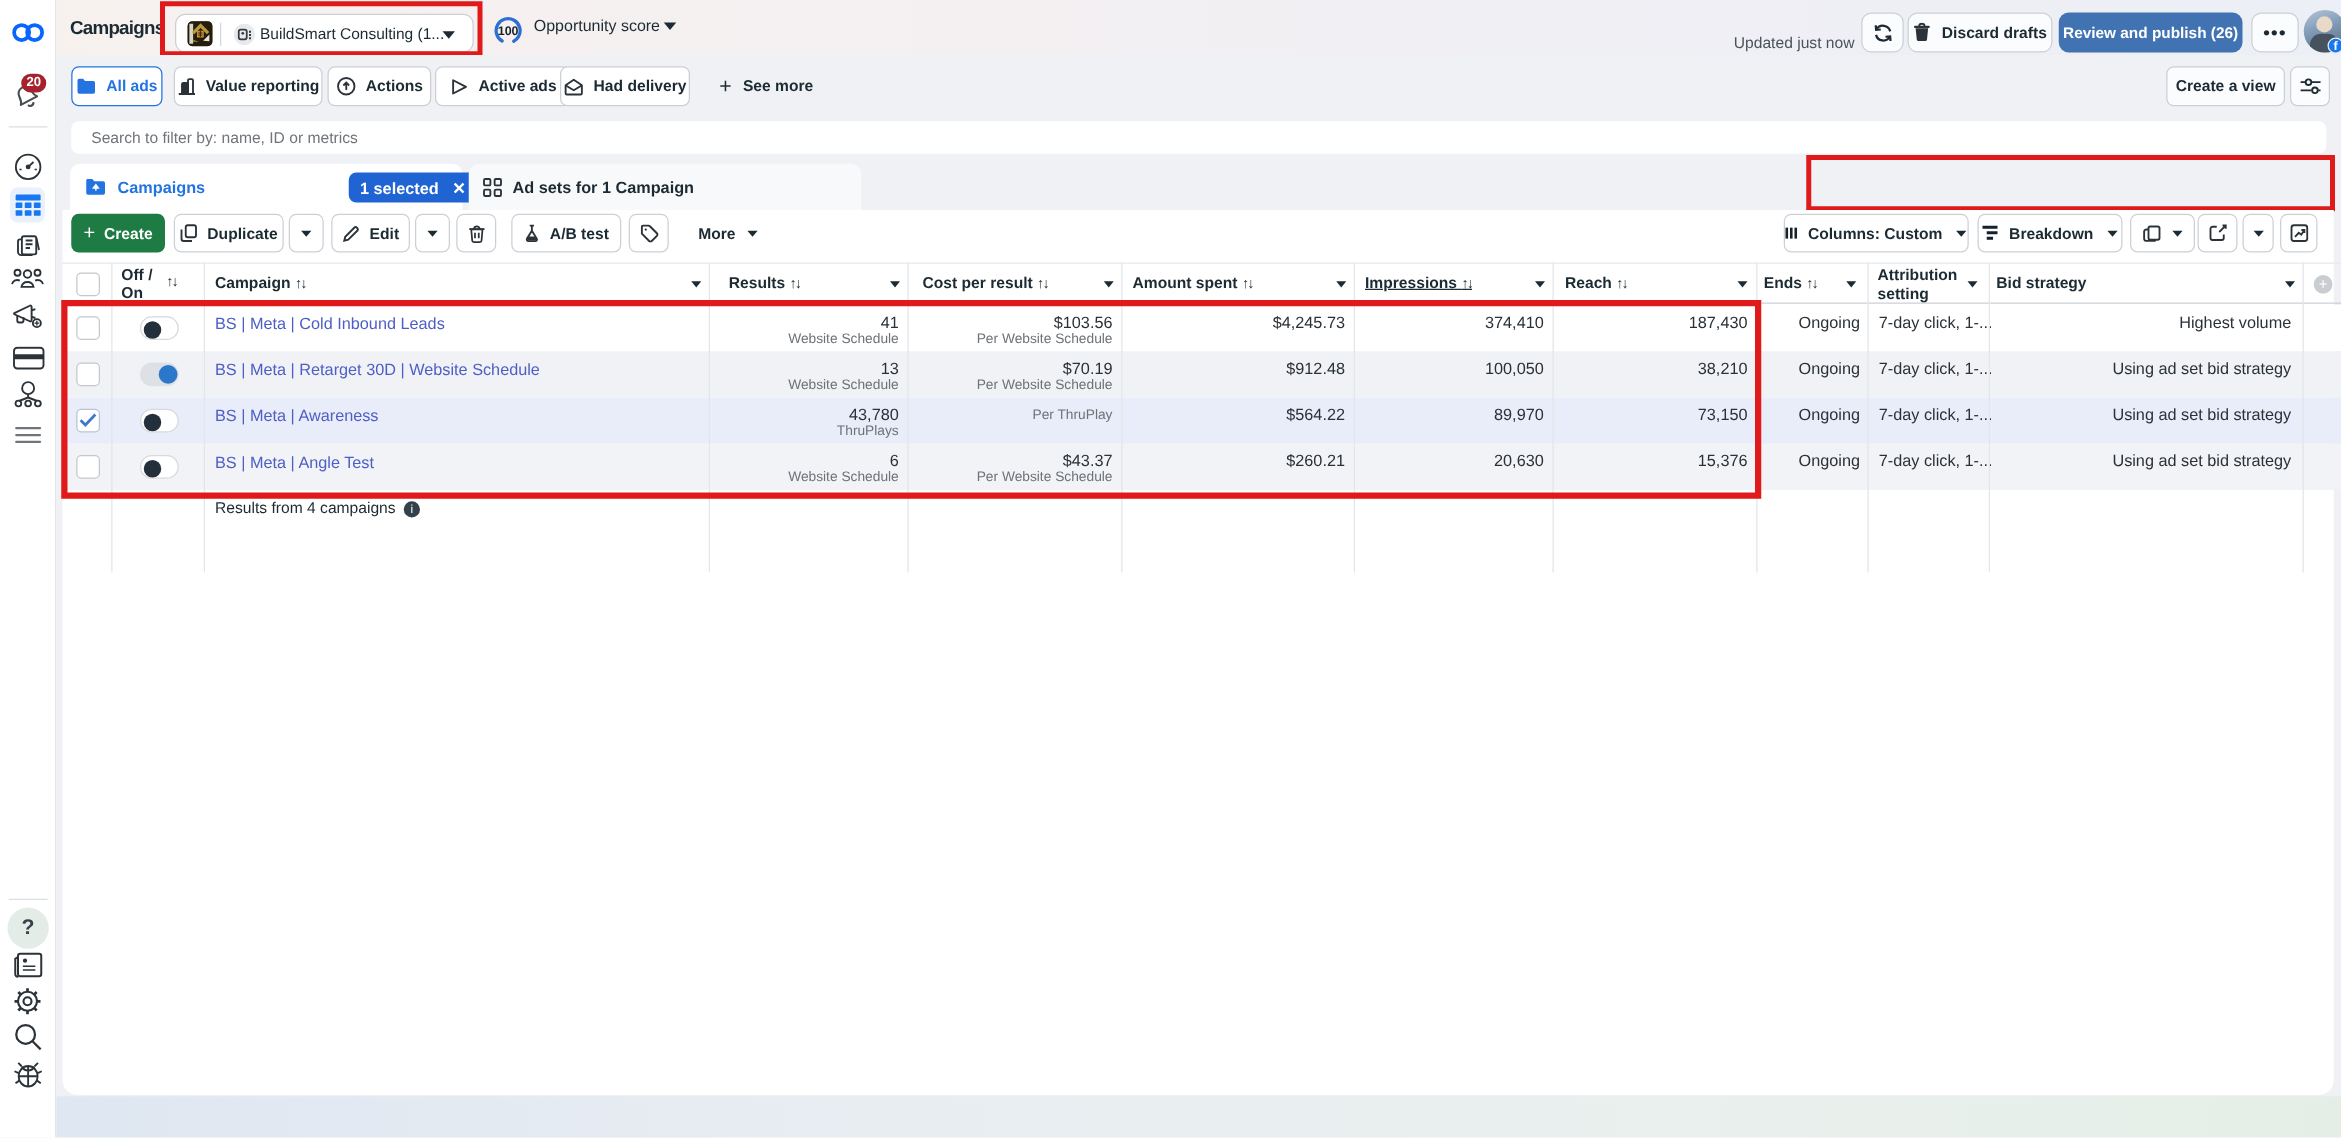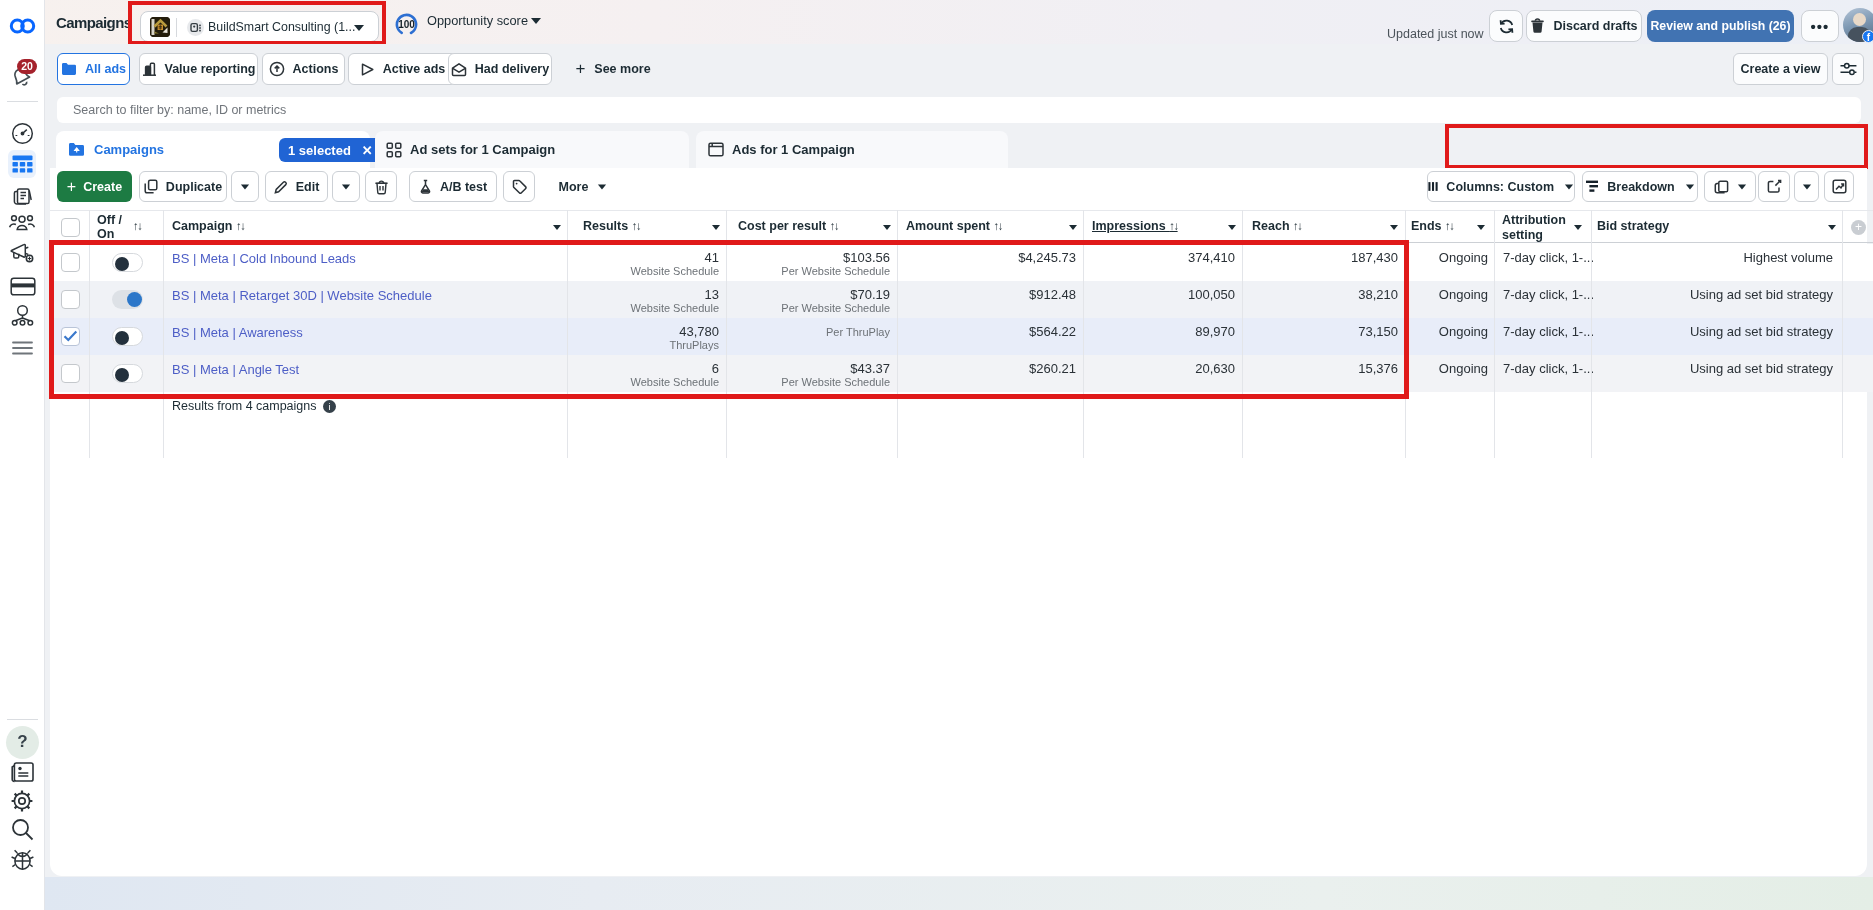--- a/index.html
+++ b/index.html
@@ -188,27 +188,20 @@
   </div>
   <div class="tab" style="left:330px; width:314px; background:#f8f9fb; color:#1c2b33;">
     <svg style="margin-left:11px" width="16" height="16" viewBox="0 0 16 16" fill="none" stroke="#2c3338" stroke-width="1.5">
       <rect x="1.2" y="1.2" width="5.1" height="5.1" rx="1"></rect>
         <rect x="9.7" y="1.2" width="5.1" height="5.1" rx="1"></rect>
       <rect x="1.2" y="9.7" width="5.1" height="5.1" rx="1"></rect>
         <rect x="9.7" y="9.7" width="5.1" height="5.1" rx="1"></rect>
     </svg>
     <span style="margin-left:8px;">Ad sets for 1 Campaign</span>
   </div>
-  <div class="tab" style="left:651px; width:312px; background:#f8f9fb; color:#1c2b33;">
-    <svg style="margin-left:12px" width="16" height="15" viewBox="0 0 16 15" fill="none" stroke="#2c3338" stroke-width="1.5">
-      <rect x="1" y="1.2" width="14" height="12.6" rx="1.6"></rect>
-        <path d="M1 4.6 h14 M4.2 1.4 v3"></path>
-    </svg>
-    <span style="margin-left:8px;">Ads for 1 Campaign</span>
-  </div>
   <div class="abs redbox" id="dateredbox"></div>
 
   <div class="abs" id="card">
 
     <div class="tbtn" style="left:7px; width:75px; background:#1d7b43; border:none; color:#fff; gap:7px;">
       <span style="font-size:16px; font-weight:normal;">+</span> Create</div>
     <div class="tbtn" style="left:89px; width:88px; gap:8px;">
       <svg width="14" height="15" viewBox="0 0 14 15" fill="none" stroke="#2c3338" stroke-width="1.5">
         <rect x="4.6" y="1.2" width="8.2" height="9.6" rx="1.6"></rect>
           <path d="M9.6 13.8 H3 a1.8 1.8 0 0 1 -1.8 -1.8 V4.6"></path>

